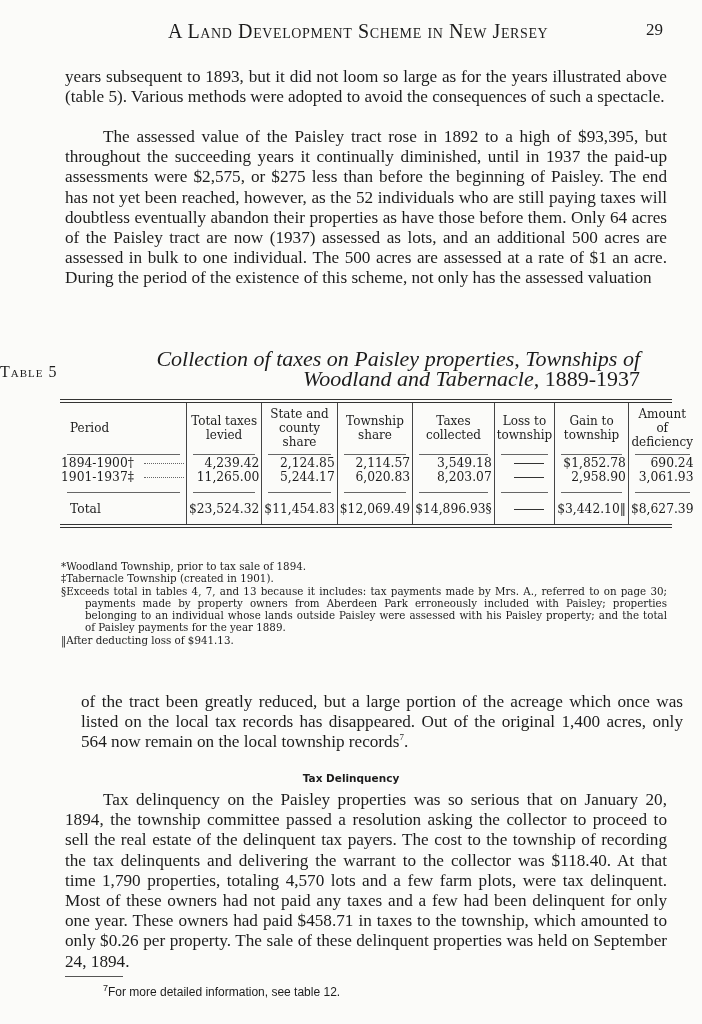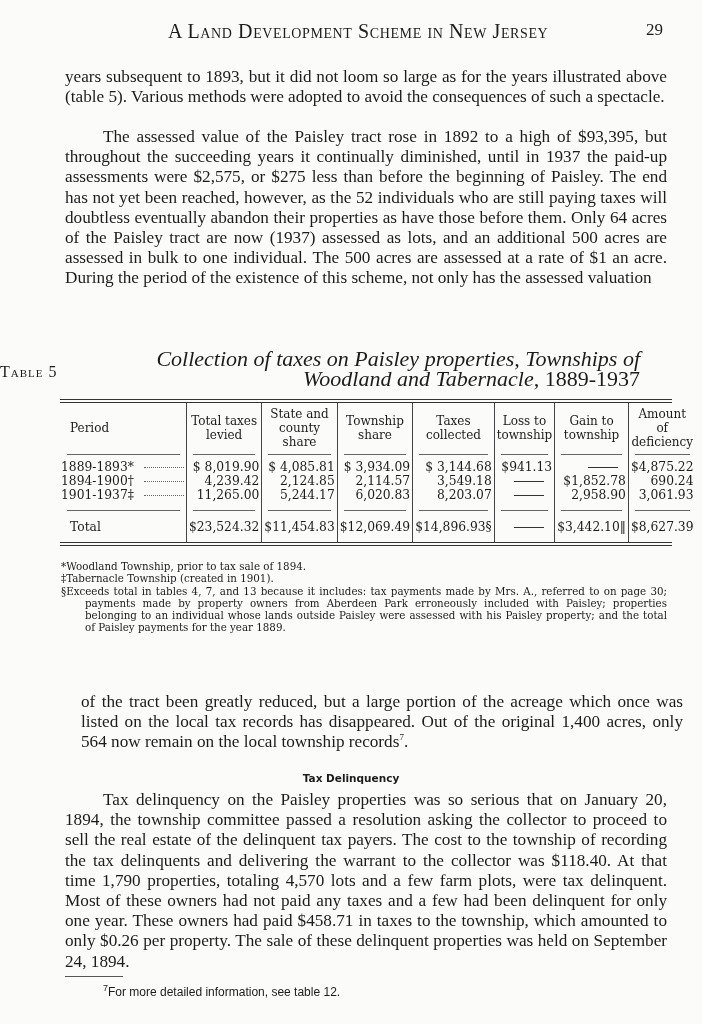--- a/index.html
+++ b/index.html
@@ -100,30 +100,20 @@
           <td>
             <div class="hr-cell"></div>
           </td>
           <td>
             <div class="hr-cell"></div>
           </td>
           <td>
             <div class="hr-cell"></div>
           </td>
       </tr>
-      <tr class="first-row">
-        <td><span>1889-1893*</span><span class="dots"></span></td>
-        <td>$ 8,019.90</td>
-        <td>$ 4,085.81</td>
-        <td>$ 3,934.09</td>
-        <td>$ 3,144.68</td>
-        <td>$941.13</td>
-        <td><span class="dash"></span></td>
-        <td>$4,875.22</td>
-      </tr>
       <tr>
         <td><span>1894-1900†</span><span class="dots"></span></td>
         <td>4,239.42</td>
         <td>2,124.85</td>
         <td>2,114.57</td>
         <td>3,549.18</td>
         <td><span class="dash"></span></td>
         <td>$1,852.78</td>
         <td>690.24</td>
       </tr>
@@ -175,20 +165,21 @@
       </tr>
     </tbody>
   </table>
   <div class="rule-double"></div>
 </div>
 
 <div class="footnotes">
   <div class="fn">*Woodland Township, prior to tax sale of 1894.</div>
   <div class="fn">‡Tabernacle Township (created in 1901).</div>
   <div class="fn hang">§Exceeds total in tables 4, 7, and 13 because it includes: tax payments made by Mrs. A., referred to on page 30; payments made by property owners from Aberdeen Park erroneously included with Paisley; properties belonging to an individual whose lands outside Paisley were assessed with his Paisley property; and the total of Paisley payments for the year 1889.</div>
+  <div class="fn">‖After deducting loss of $941.13.</div>
 </div>
 
 <p class="para p3" style="margin:16px"><span>of the tract been greatly reduced, but a large portion of the acreage which once was listed on the local tax records has disappeared. Out of the original 1,400 acres, only 564 now remain on the local township records</span><sup>7</sup><span>.</span></p>
 
 <div class="subhead">Tax Delinquency</div>
 
 <p class="para p4 indent" style="margin:0">Tax delinquency on the Paisley properties was so serious that on January 20, 1894, the township committee passed a resolution asking the collector to proceed to sell the real estate of the delinquent tax payers. The cost to the township of recording the tax delinquents and delivering the warrant to the collector was $118.40. At that time 1,790 properties, totaling 4,570 lots and a few farm plots, were tax delinquent. Most of these owners had not paid any taxes and a few had been delinquent for only one year. These owners had paid $458.71 in taxes to the township, which amounted to only $0.26 per property. The sale of these delinquent properties was held on September 24, 1894.</p>
 
 <div class="fn-rule"></div>
 <div class="page-footnote"><sup>7</sup><span>For more detailed information, see table 12.</span></div>

